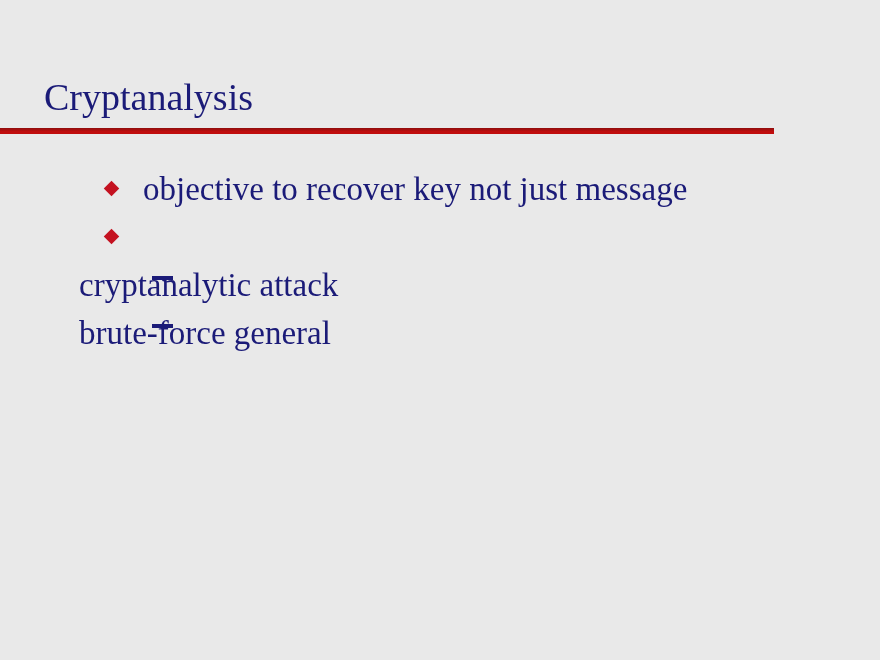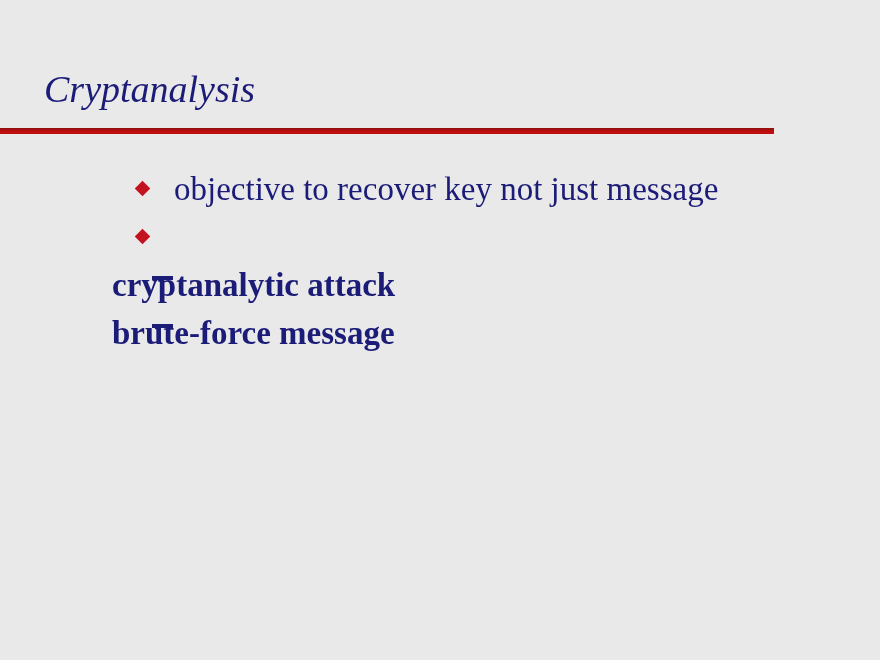--- a/index.html
+++ b/index.html
@@ -11,27 +11,26 @@
       position: relative;
       width: 880px;
       height: 660px;
       background: var(--bg, #e9e9e9);
       font-family: "Liberation Serif", serif;
       overflow: hidden;
     }
     .title {
       position: absolute;
       left: 44px;
-      top: 70px;
+      top: 78px;
       font-size: 38px;
       line-height: 1;
       color: var(--text, #1b1b78);
       z-index: 2;
       white-space: nowrap;
-      font-style: italic;
     }
     .rule {
       position: absolute;
       left: 0;
       top: 128px;
       width: 774px;
       height: 6px;
       background: linear-gradient(to bottom, var(--rule-dark, #8f0e0e) 0%, var(--rule-red, #c00d0d) 60%);
       z-index: 1;
     }
@@ -44,22 +43,22 @@
     .line {
       position: relative;
       height: 48px;
       display: flex;
       align-items: center;
       color: var(--text, #1b1b78);
       font-size: 33px;
       line-height: 1;
     }
     .line .text { white-space: nowrap; }
-    .lvl1 { padding-left: 143px; margin-left: 31px; }
-    .lvl2 { padding-left: 112px; font-weight: bold; }
+    .lvl1 { padding-left: 143px; }
+    .lvl2 { padding-left: 79px; }
     .marker { display: inline-block; }
     .marker.diamond {
       position: absolute;
       left: 106px;
       top: 50%;
       width: 11px;
       height: 11px;
       margin-top: -6px;
       background: var(--diamond, #c41220);
       transform: rotate(45deg);
@@ -87,16 +86,16 @@
       </div>
       <div class="line lvl1">
         <span class="marker diamond"></span>
       </div>
       <div class="line lvl2">
         <span class="marker dash"></span>
         <span class="text">cryptanalytic attack</span>
       </div>
       <div class="line lvl2">
         <span class="marker dash"></span>
-        <span class="text">brute-force message</span>
+        <span class="text">brute-force general</span>
       </div>
     </div>
 </div>
 
 </body></html>

